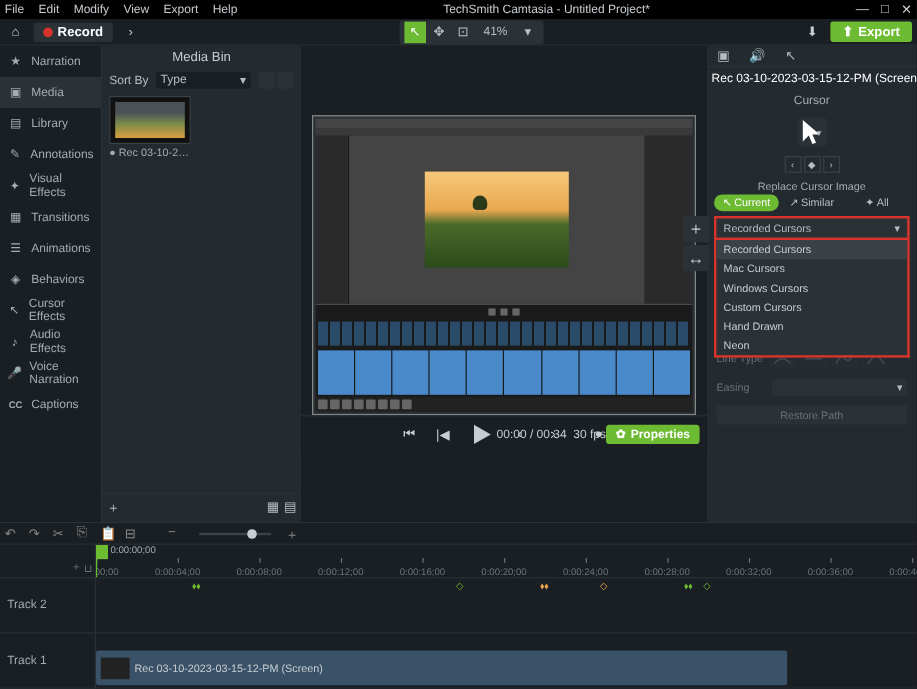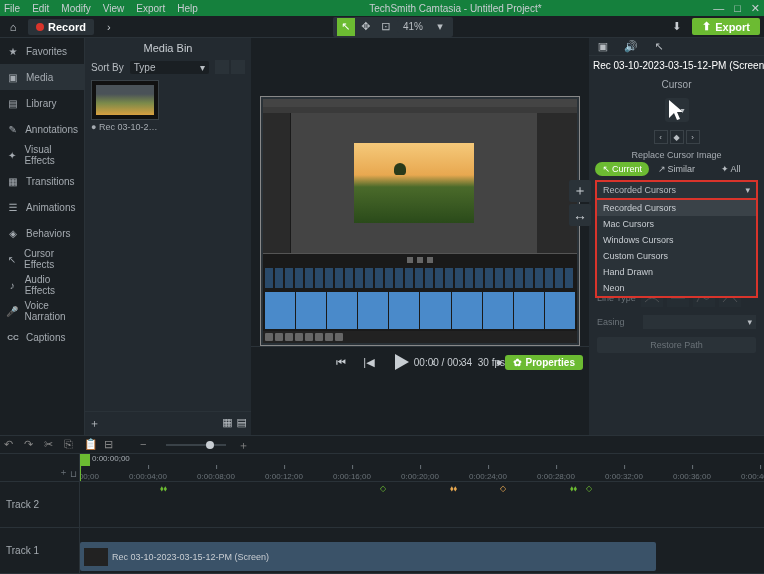--- a/index.html
+++ b/index.html
@@ -1,19 +1,19 @@
 <!DOCTYPE html>
 <html><head>
 <meta charset="utf-8">
 <style>
 * { margin:0; padding:0; box-sizing:border-box; font-family:"Segoe UI",Arial,sans-serif; }
 body { background:#1a1f23; color:#b8bdc2; font-size:11px; overflow:hidden; width:764px; height:574px; }
 
 
-.titlebar { height:16px; background:#15803d; display:flex; align-items:center; padding:0 4px; }
+.titlebar { height:16px; background:#000000; display:flex; align-items:center; padding:0 4px; }
 .titlebar .menu { display:flex; gap:12px; color:#c8cdd2; font-size:10px; }
 .titlebar .title { flex:1; text-align:center; font-size:10px; color:#c8cdd2; }
 .titlebar .winbtns { display:flex; gap:10px; color:#c8cdd2; font-size:11px; }
 
 
 .topbar { height:22px; background:#1a1f23; border-bottom:1px solid #2a3238; display:flex; align-items:center; padding:0 4px; gap:6px; }
 .topbar .iconbtn { width:18px; height:18px; display:flex; align-items:center; justify-content:center; color:#c8cdd2; }
 .record-btn { background:#2a3238; padding:2px 8px; border-radius:2px; display:flex; align-items:center; gap:4px; color:#fff; font-size:11px; font-weight:bold; }
 .record-btn .dot { width:8px; height:8px; background:#d9342b; border-radius:50%; }
 .canvas-tools { display:flex; gap:2px; align-items:center; background:#2a3238; padding:1px 4px; border-radius:2px; }
@@ -177,21 +177,21 @@
   <div style="flex:1"></div>
   <div class="iconbtn">⬇</div>
   <div class="export-btn">⬆ <span>Export</span></div>
 </div>
 
 <div class="main">
 
   <div class="sidebar">
     <div class="side-item">
         <span class="sicon">★</span>
-        <span>Favorites</span>
+        <span>Narration</span>
       </div>
     <div class="side-item active">
         <span class="sicon">▣</span>
         <span>Media</span>
       </div>
     <div class="side-item">
         <span class="sicon">▤</span>
         <span>Library</span>
       </div>
     <div class="side-item">

